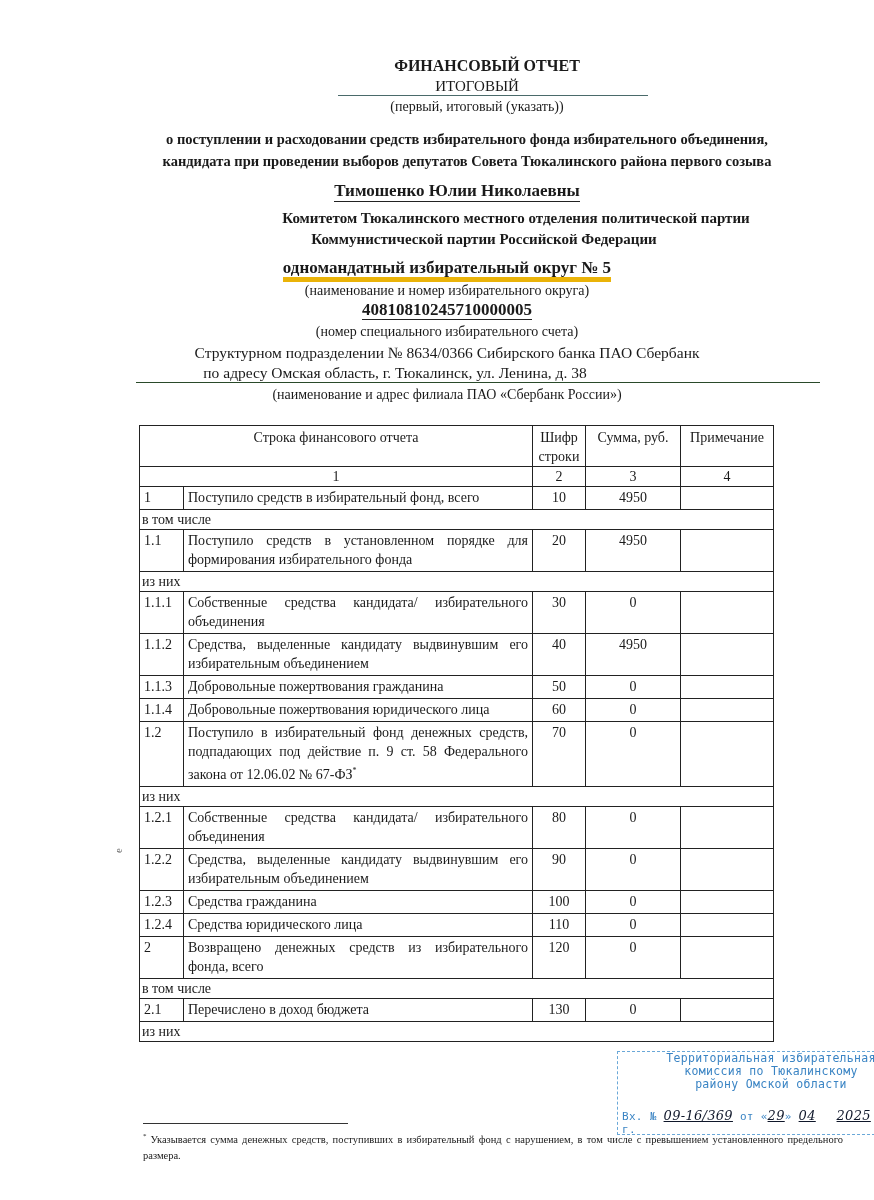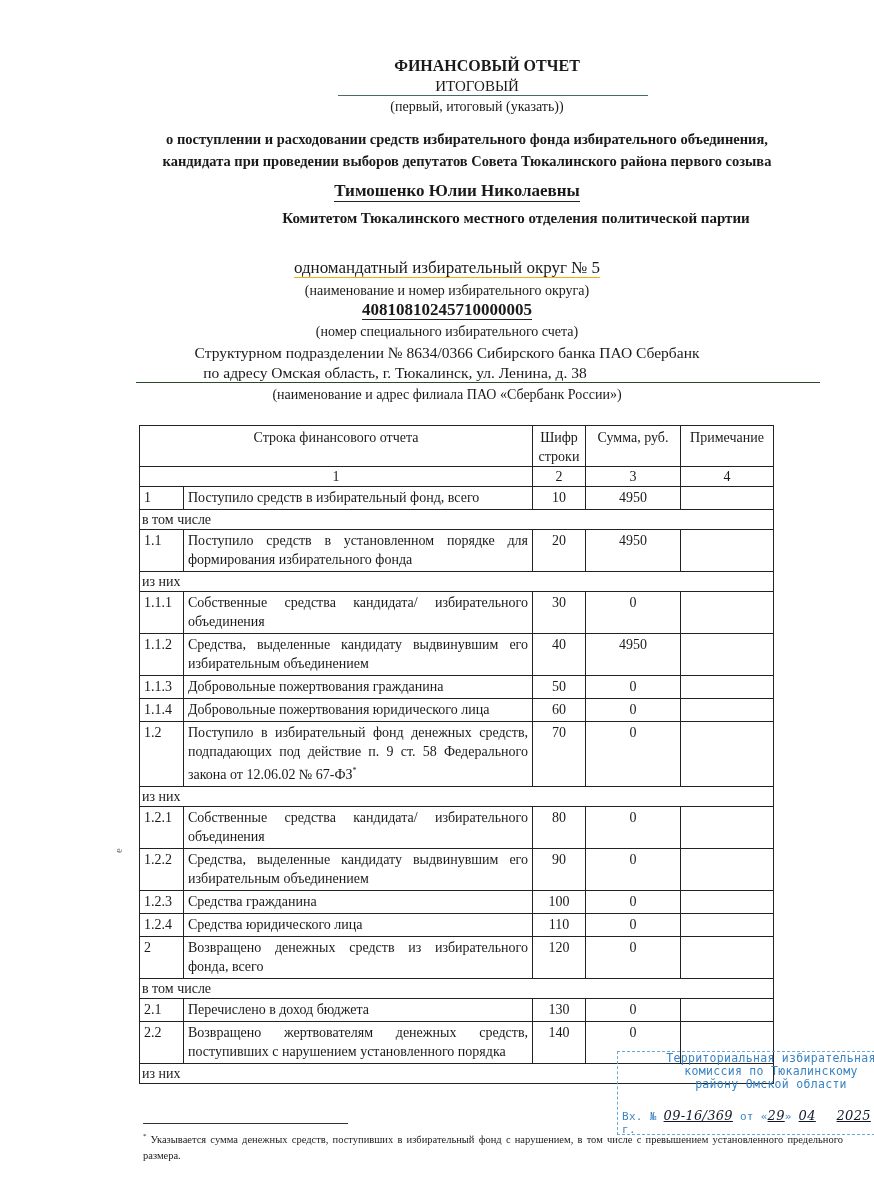--- a/index.html
+++ b/index.html
@@ -12,21 +12,21 @@
   .subtitle { top: 78px; font-size: 15px; left: 40px; }
   .subtitle-line { position: absolute; top: 95px; left: 338px; width: 310px; height: 1px; background: #4a6a6a; }
   .hint-type { top: 99px; font-size: 14px; left: 40px; }
   .desc { top: 128px; font-size: 14.5px; font-weight: bold; line-height: 22px; left: 30px; }
   .candidate { top: 181px; font-size: 17px; font-weight: bold; left: 20px; }
   .candidate span { border-bottom: 1.5px solid #222; padding-bottom: 1px; }
   .committee { top: 208px; font-size: 15px; font-weight: bold; line-height: 21px; }
   .committee .l1 { margin-left: 158px; }
   .committee .l2 { margin-left: 94px; }
   .district { top: 258px; font-size: 17px; left: 10px; }
-  .district span { border-bottom: 1px solid #eab308; }
+  .district span { border-bottom: 5px solid #eab308; font-weight: bold; }
   .hint-district { top: 283px; font-size: 14px; left: 10px; }
   .account { top: 300px; font-size: 17px; font-weight: bold; left: 10px; }
   .account span { border-bottom: 1.5px solid #222; }
   .hint-account { top: 324px; font-size: 14px; left: 10px; }
   .bank { top: 343px; font-size: 15.5px; line-height: 20px; left: 10px; }
   .bank .l2 { display: block; margin-left: -104px; }
   .bank-line { position: absolute; top: 382px; left: 136px; width: 684px; height: 1px; background: #2a4a2a; }
   .hint-bank { top: 387px; font-size: 14px; left: 10px; }
 
   table.report {
@@ -78,20 +78,21 @@
 
 <div class="center desc">
   <div>о поступлении и расходовании средств избирательного фонда избирательного объединения,</div>
   <div>кандидата при проведении выборов депутатов Совета Тюкалинского района первого созыва</div>
 </div>
 
 <div class="center candidate"><span>Тимошенко Юлии Николаевны</span></div>
 
 <div class="center committee">
   <div class="l1">Комитетом Тюкалинского местного отделения политической партии</div>
+  <div class="l2">Коммунистической партии Российской Федерации</div>
 </div>
 
 <div class="center district"><span>одномандатный избирательный округ № 5</span></div>
 <div class="center hint-district">(наименование и номер избирательного округа)</div>
 
 <div class="center account"><span>40810810245710000005</span></div>
 <div class="center hint-account">(номер специального избирательного счета)</div>
 
 <div class="center bank">
   <span style="display:block">Структурном подразделении № 8634/0366 Сибирского банка ПАО Сбербанк</span>
@@ -210,27 +211,20 @@
       <tr class="sub">
         <td colspan="5">в том числе</td>
       </tr>
       <tr class="row">
         <td class="num">2.1</td>
         <td class="text"><span>Перечислено в доход бюджета</span></td>
         <td class="code">130</td>
         <td class="sum">0</td>
         <td class="note"></td>
       </tr>
-      <tr class="row">
-        <td class="num">2.2</td>
-        <td class="text"><span>Возвращено жертвователям денежных средств, поступивших с нарушением установленного порядка</span></td>
-        <td class="code">140</td>
-        <td class="sum">0</td>
-        <td class="note"></td>
-      </tr>
       <tr class="sub">
         <td colspan="5">из них</td>
       </tr>
     </tbody>
 </table>
 
 <div class="margin-mark">е</div>
 
 <div class="stamp">
   <span class="line">Территориальная избирательная</span>

